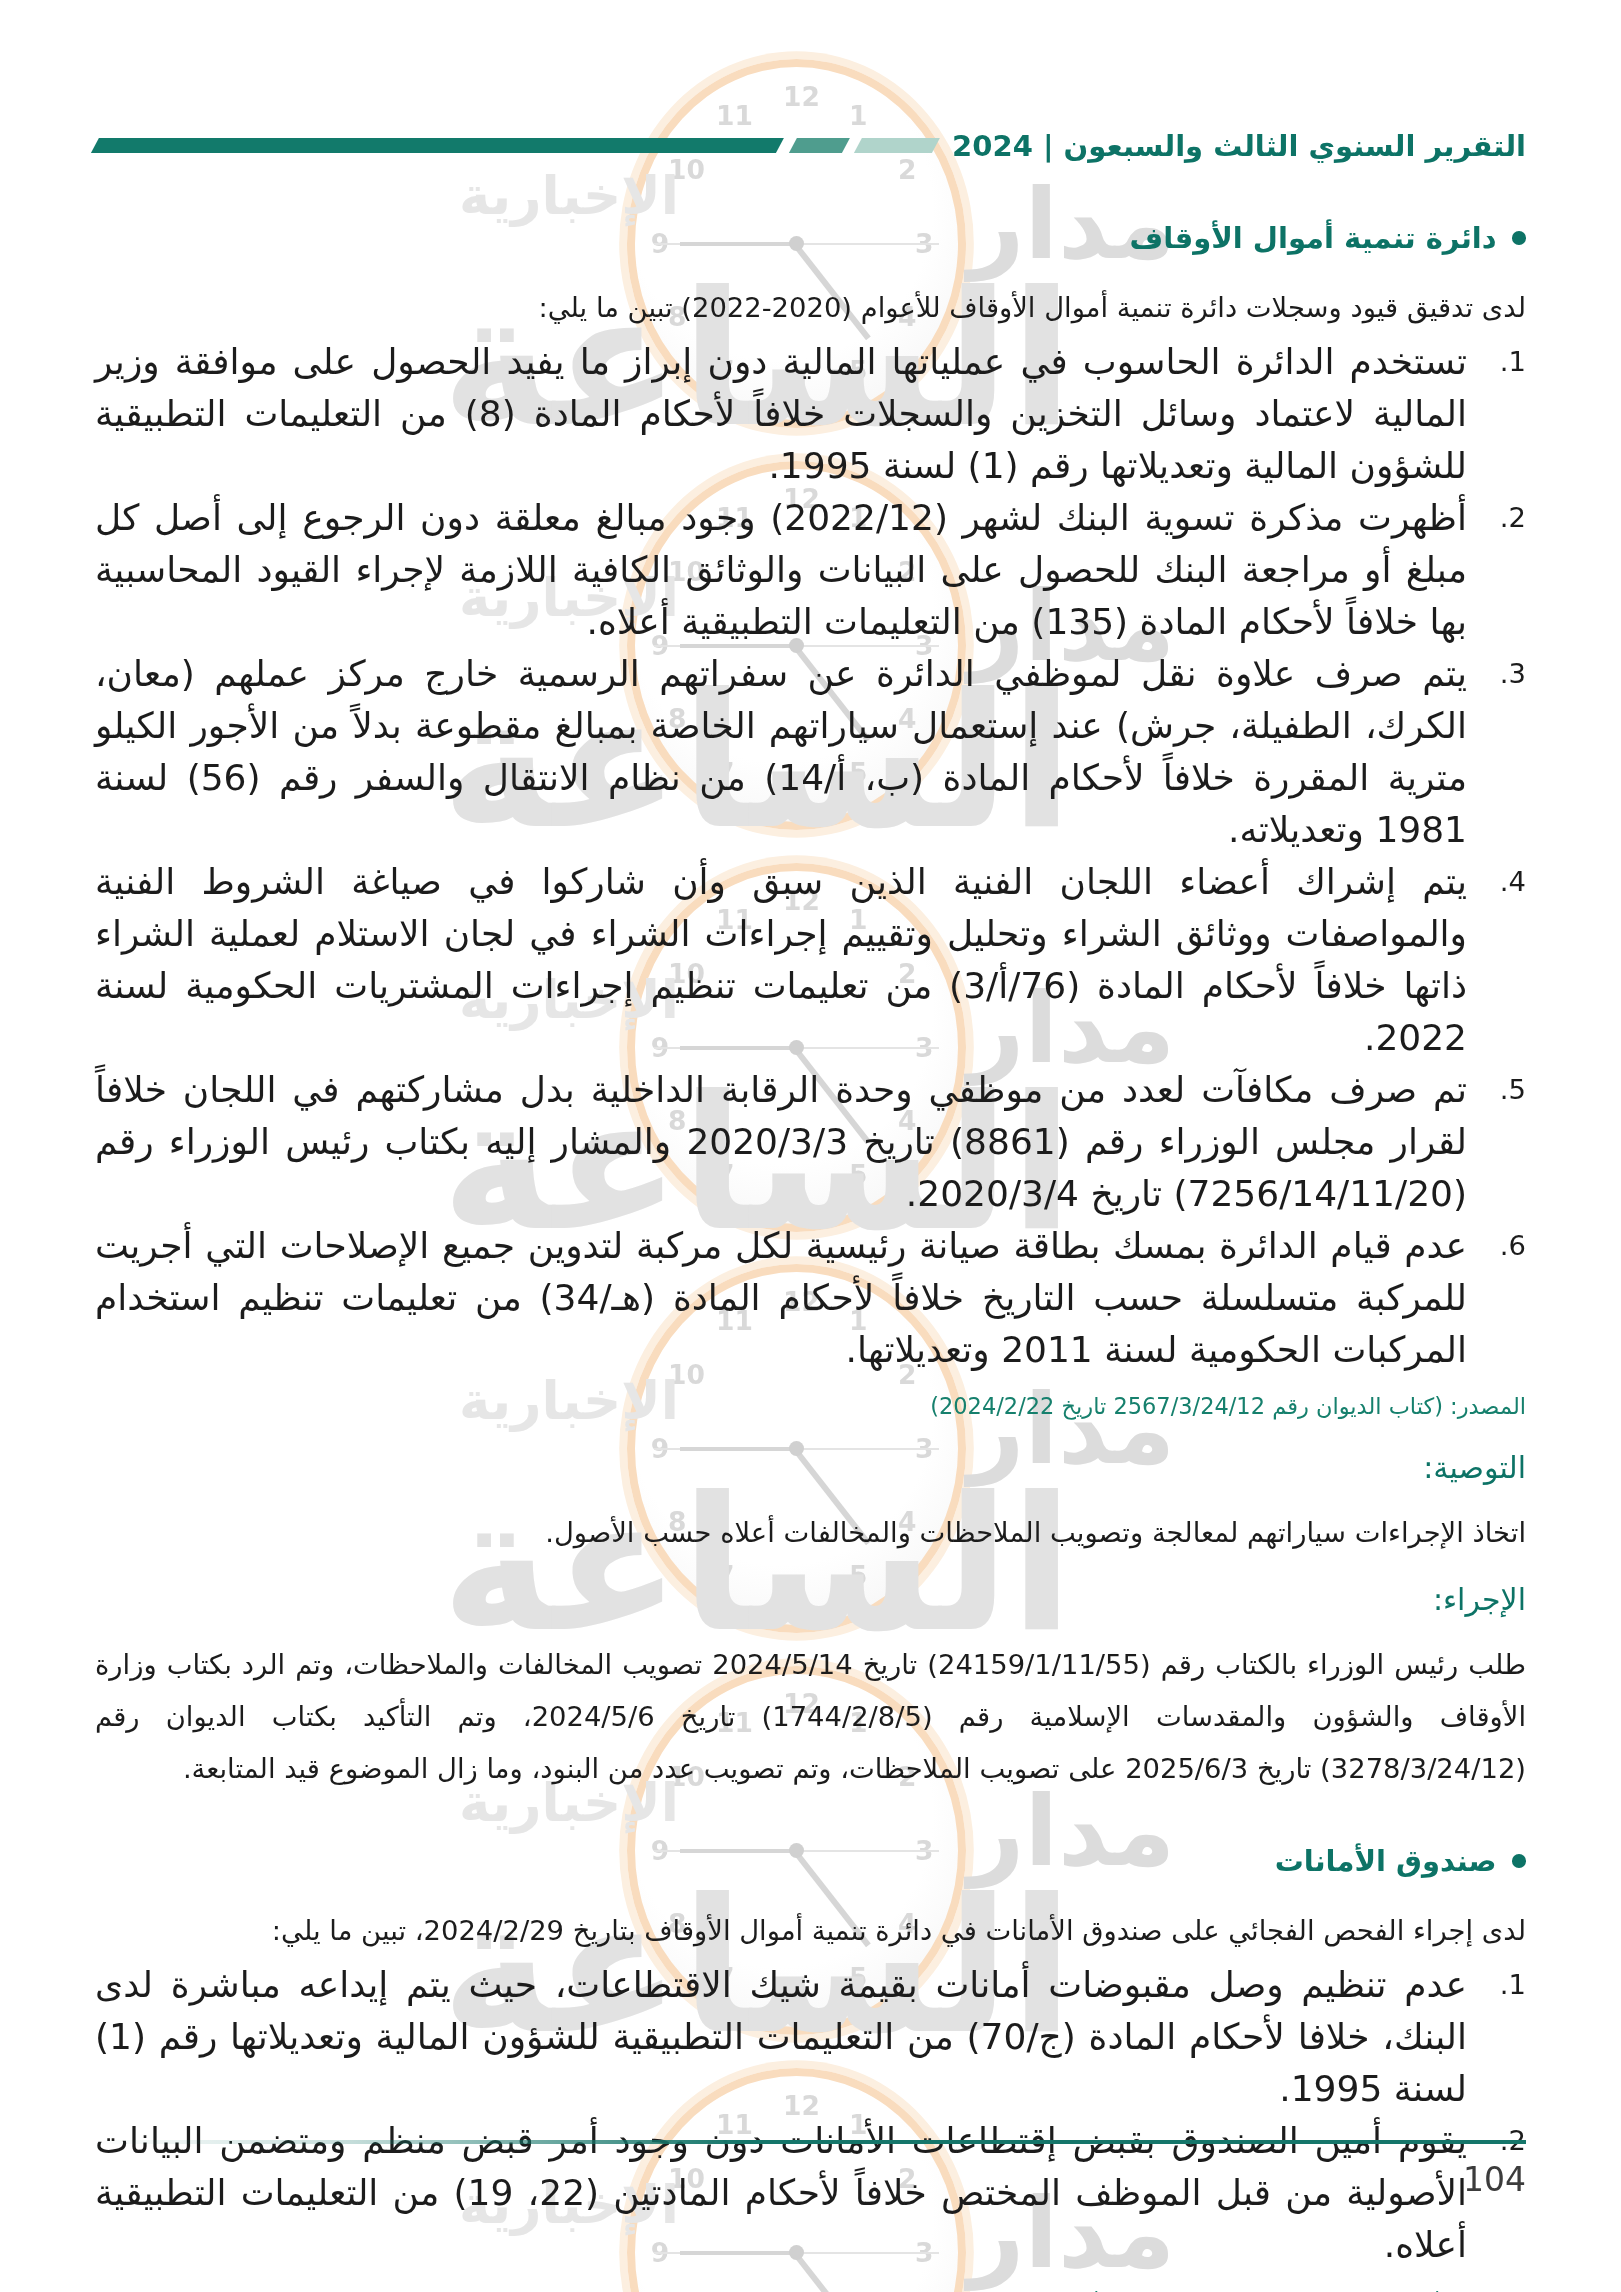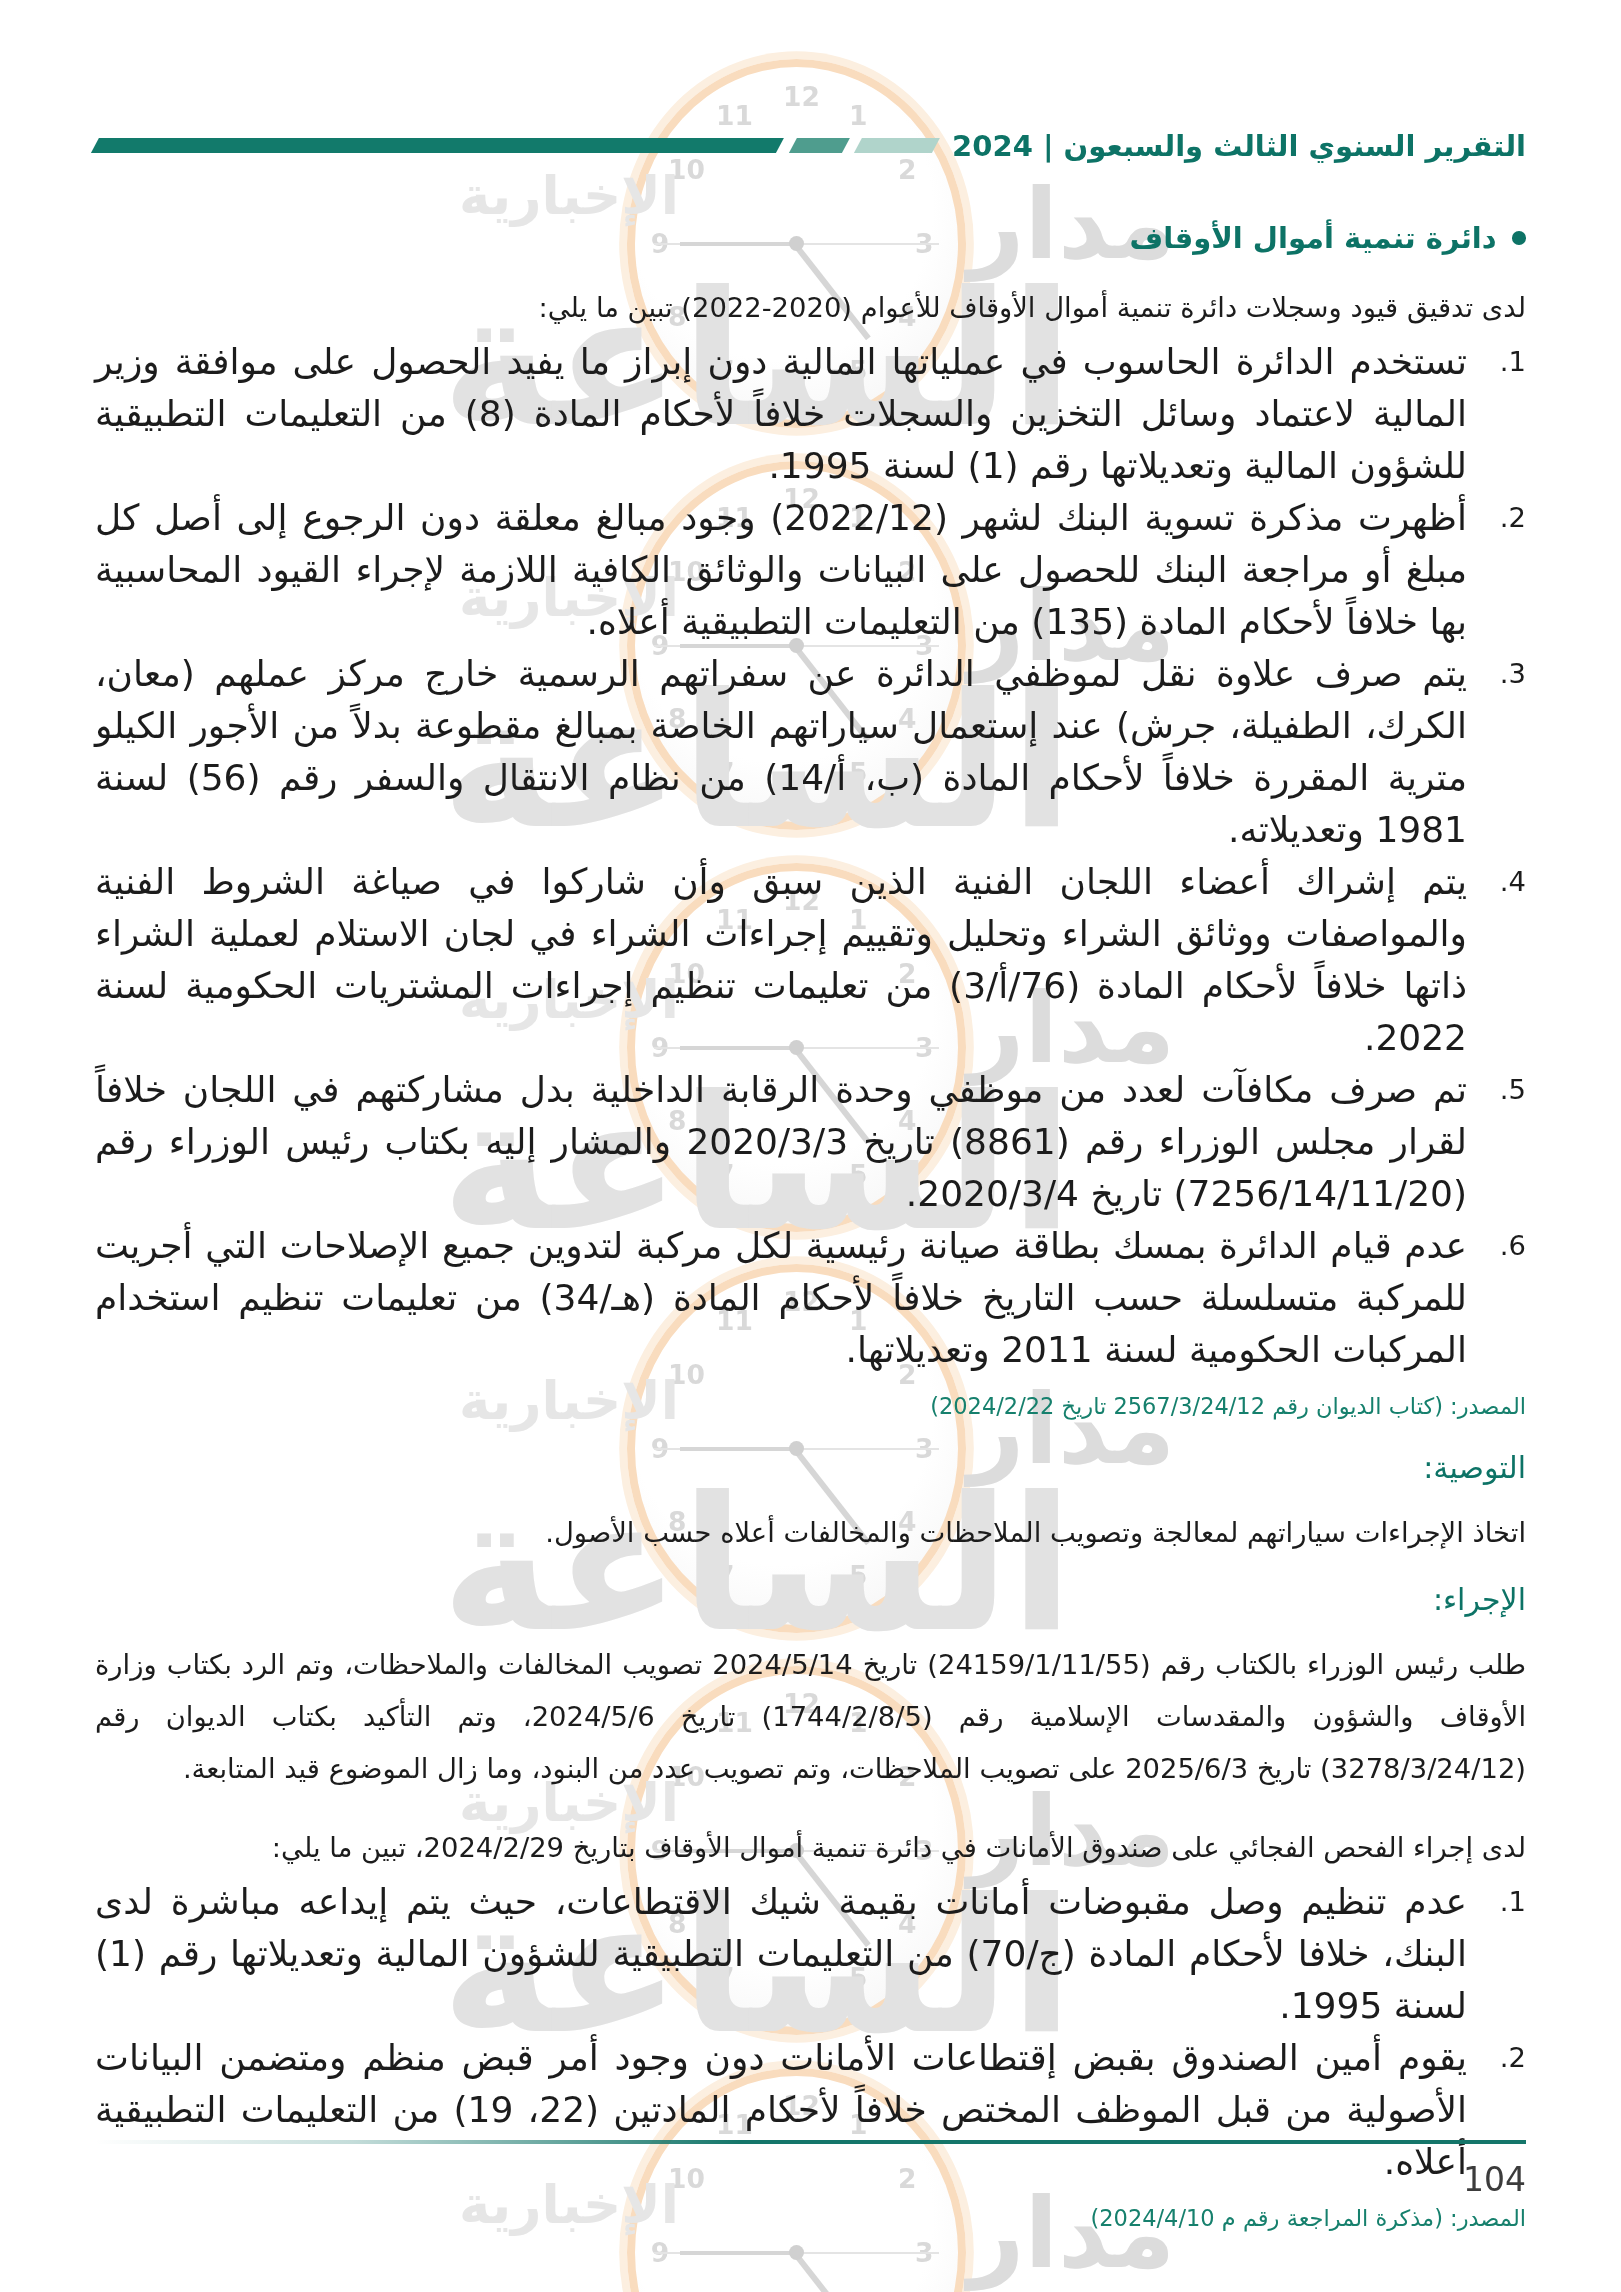--- a/index.html
+++ b/index.html
@@ -249,20 +249,24 @@
     </div>
 
     <div class="source">المصدر: (كتاب الديوان رقم 2567/3/24/12 تاريخ 2024/2/22)</div>
 
     <div class="sec-h">التوصية:</div>
     <div class="p rec-p">اتخاذ الإجراءات سياراتهم لمعالجة وتصويب الملاحظات والمخالفات أعلاه حسب الأصول.</div>
 
     <div class="sec-h act-h">الإجراء:</div>
     <div class="p act-p">طلب رئيس الوزراء بالكتاب رقم (24159/1/11/55) تاريخ 2024/5/14 تصويب المخالفات والملاحظات، وتم الرد بكتاب وزارة الأوقاف والشؤون والمقدسات الإسلامية رقم (1744/2/8/5) تاريخ 2024/5/6، وتم التأكيد بكتاب الديوان رقم (3278/3/24/12) تاريخ 2025/6/3 على تصويب الملاحظات، وتم تصويب عدد من البنود، وما زال الموضوع قيد المتابعة.</div>
 
+    <div class="h-bullet mt-h2">
+      <span class="dot"></span>
+      <span class="h-text">صندوق الأمانات</span>
+    </div>
 
     <div class="p intro">لدى إجراء الفحص الفجائي على صندوق الأمانات في دائرة تنمية أموال الأوقاف بتاريخ 2024/2/29، تبين ما يلي:</div>
 
     <div class="list">
       <div class="item">
         <div class="item-num">1.</div>
         <div class="item-text">عدم تنظيم وصل مقبوضات أمانات بقيمة شيك الاقتطاعات، حيث يتم إيداعه مباشرة لدى البنك، خلافا لأحكام المادة (ج/70) من التعليمات التطبيقية للشؤون المالية وتعديلاتها رقم (1) لسنة 1995.</div>
       </div>
       <div class="item">
         <div class="item-num">2.</div>

